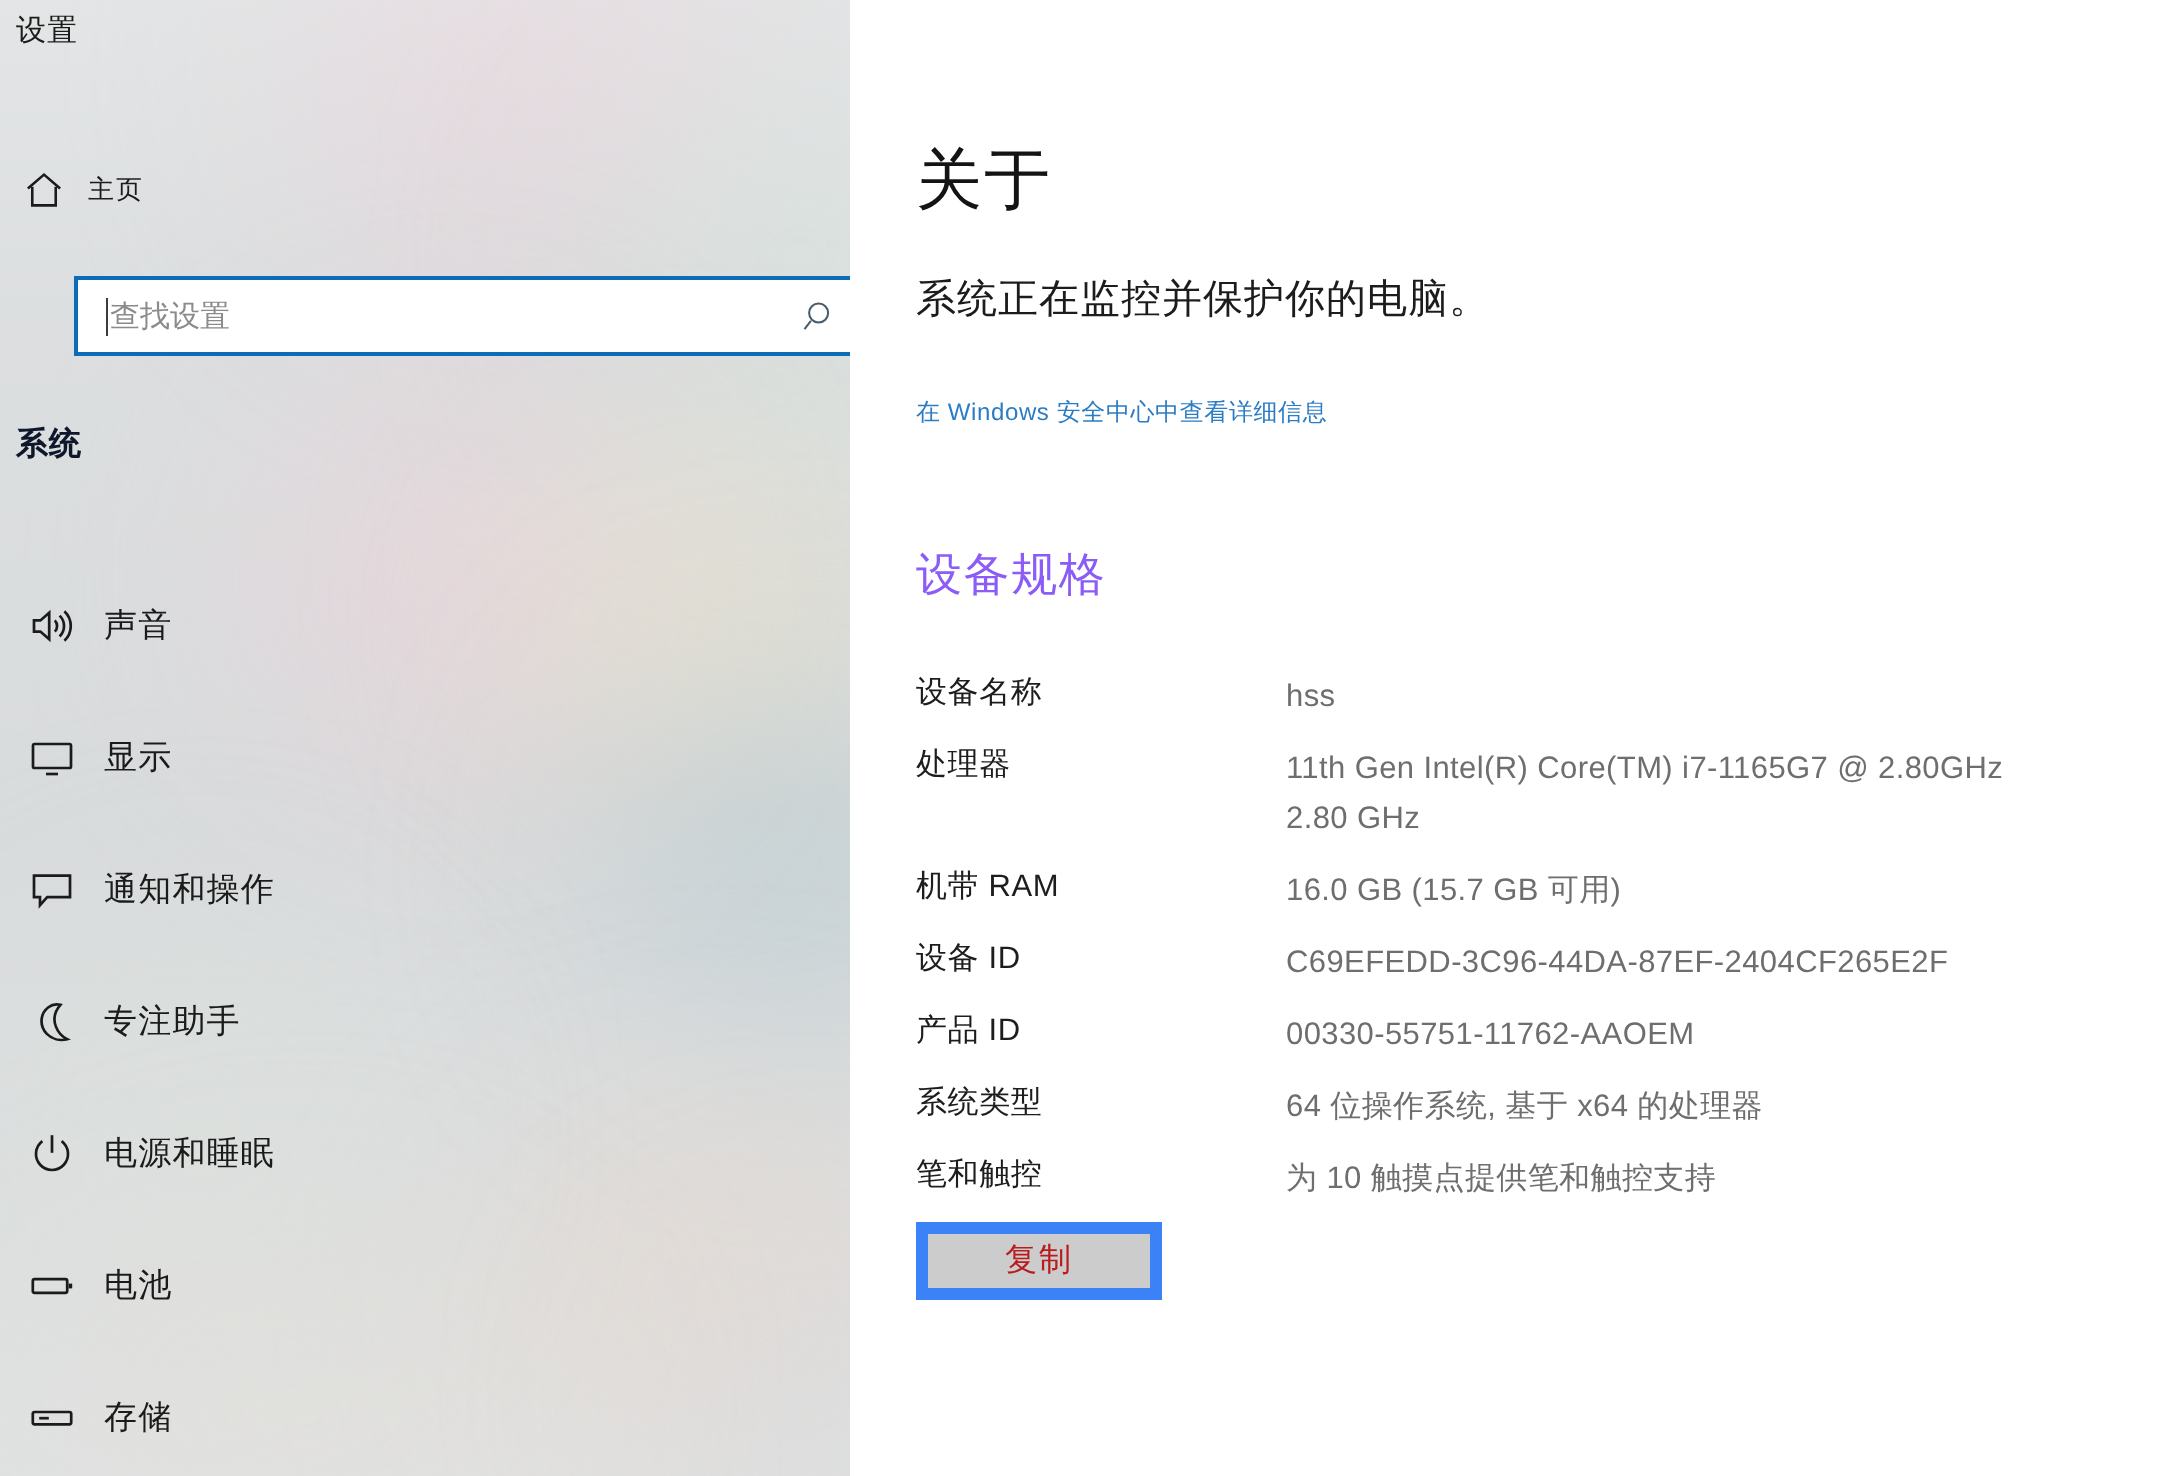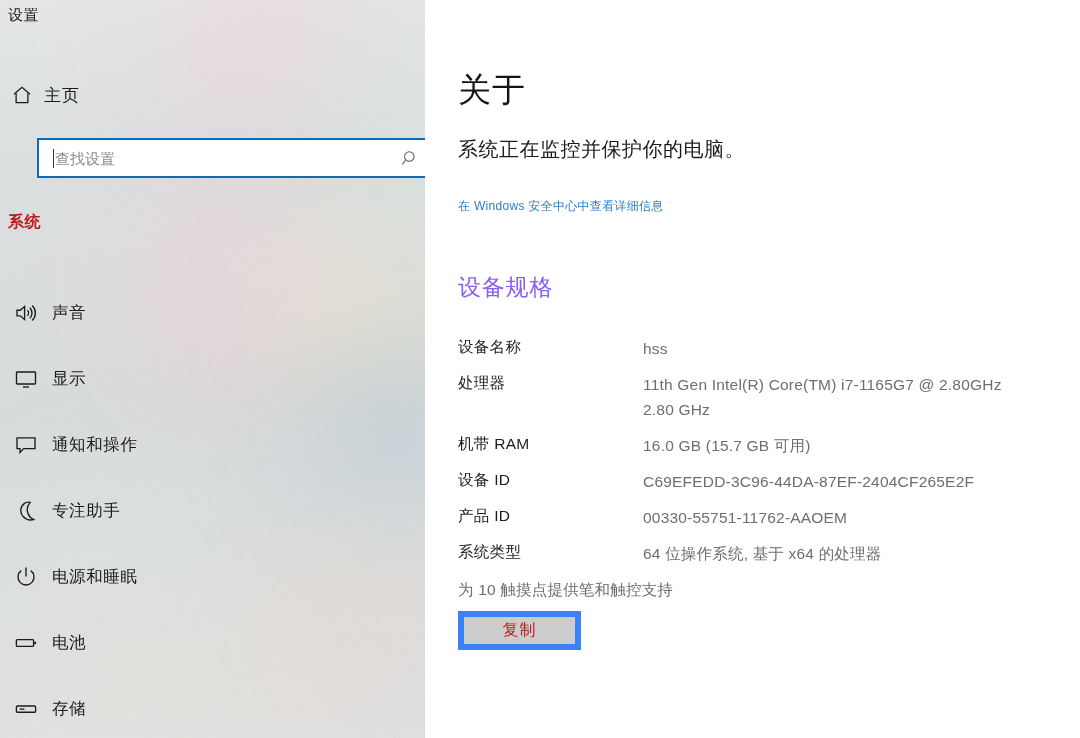--- a/index.html
+++ b/index.html
@@ -85,21 +85,21 @@
     cursor: default;
   }
   .home-icon {
     width: 44px;
     display: flex;
     justify-content: center;
     align-items: center;
     color: #1b1b1b;
   }
   .home-label {
-    font-size: 17px;
+    font-size: 13px;
     color: #1b1b1b;
     letter-spacing: 1px;
   }
 
   .search-wrap {
     position: absolute;
     left: 8px;
     top: 138px;
     width: 395px;
     height: 40px;
@@ -139,21 +139,21 @@
     justify-content: center;
     color: #4a5b6b;
   }
 
   .group-title {
     position: absolute;
     left: 8px;
     top: 212px;
     font-size: 16px;
     font-weight: bold;
-    color: #b91c1c;
+    color: #0f172a;
     letter-spacing: 0.5px;
   }
 
   .nav-list {
     position: absolute;
     left: 0;
     top: 280px;
     width: 425px;
   }
   .nav-item {
@@ -442,20 +442,21 @@
         <div class="spec-label">产品 ID</div>
         <div class="spec-value">00330-55751-11762-AAOEM</div>
       </div>
 
       <div class="spec-row">
         <div class="spec-label">系统类型</div>
         <div class="spec-value">64 位操作系统, 基于 x64 的处理器</div>
       </div>
 
       <div class="spec-row">
+        <div class="spec-label">笔和触控</div>
         <div class="spec-value">为 10 触摸点提供笔和触控支持</div>
       </div>
 
     </div>
 
     <button class="btn btn-copy">复制</button>
 
     <div class="watermark"></div>
 
   </div>

